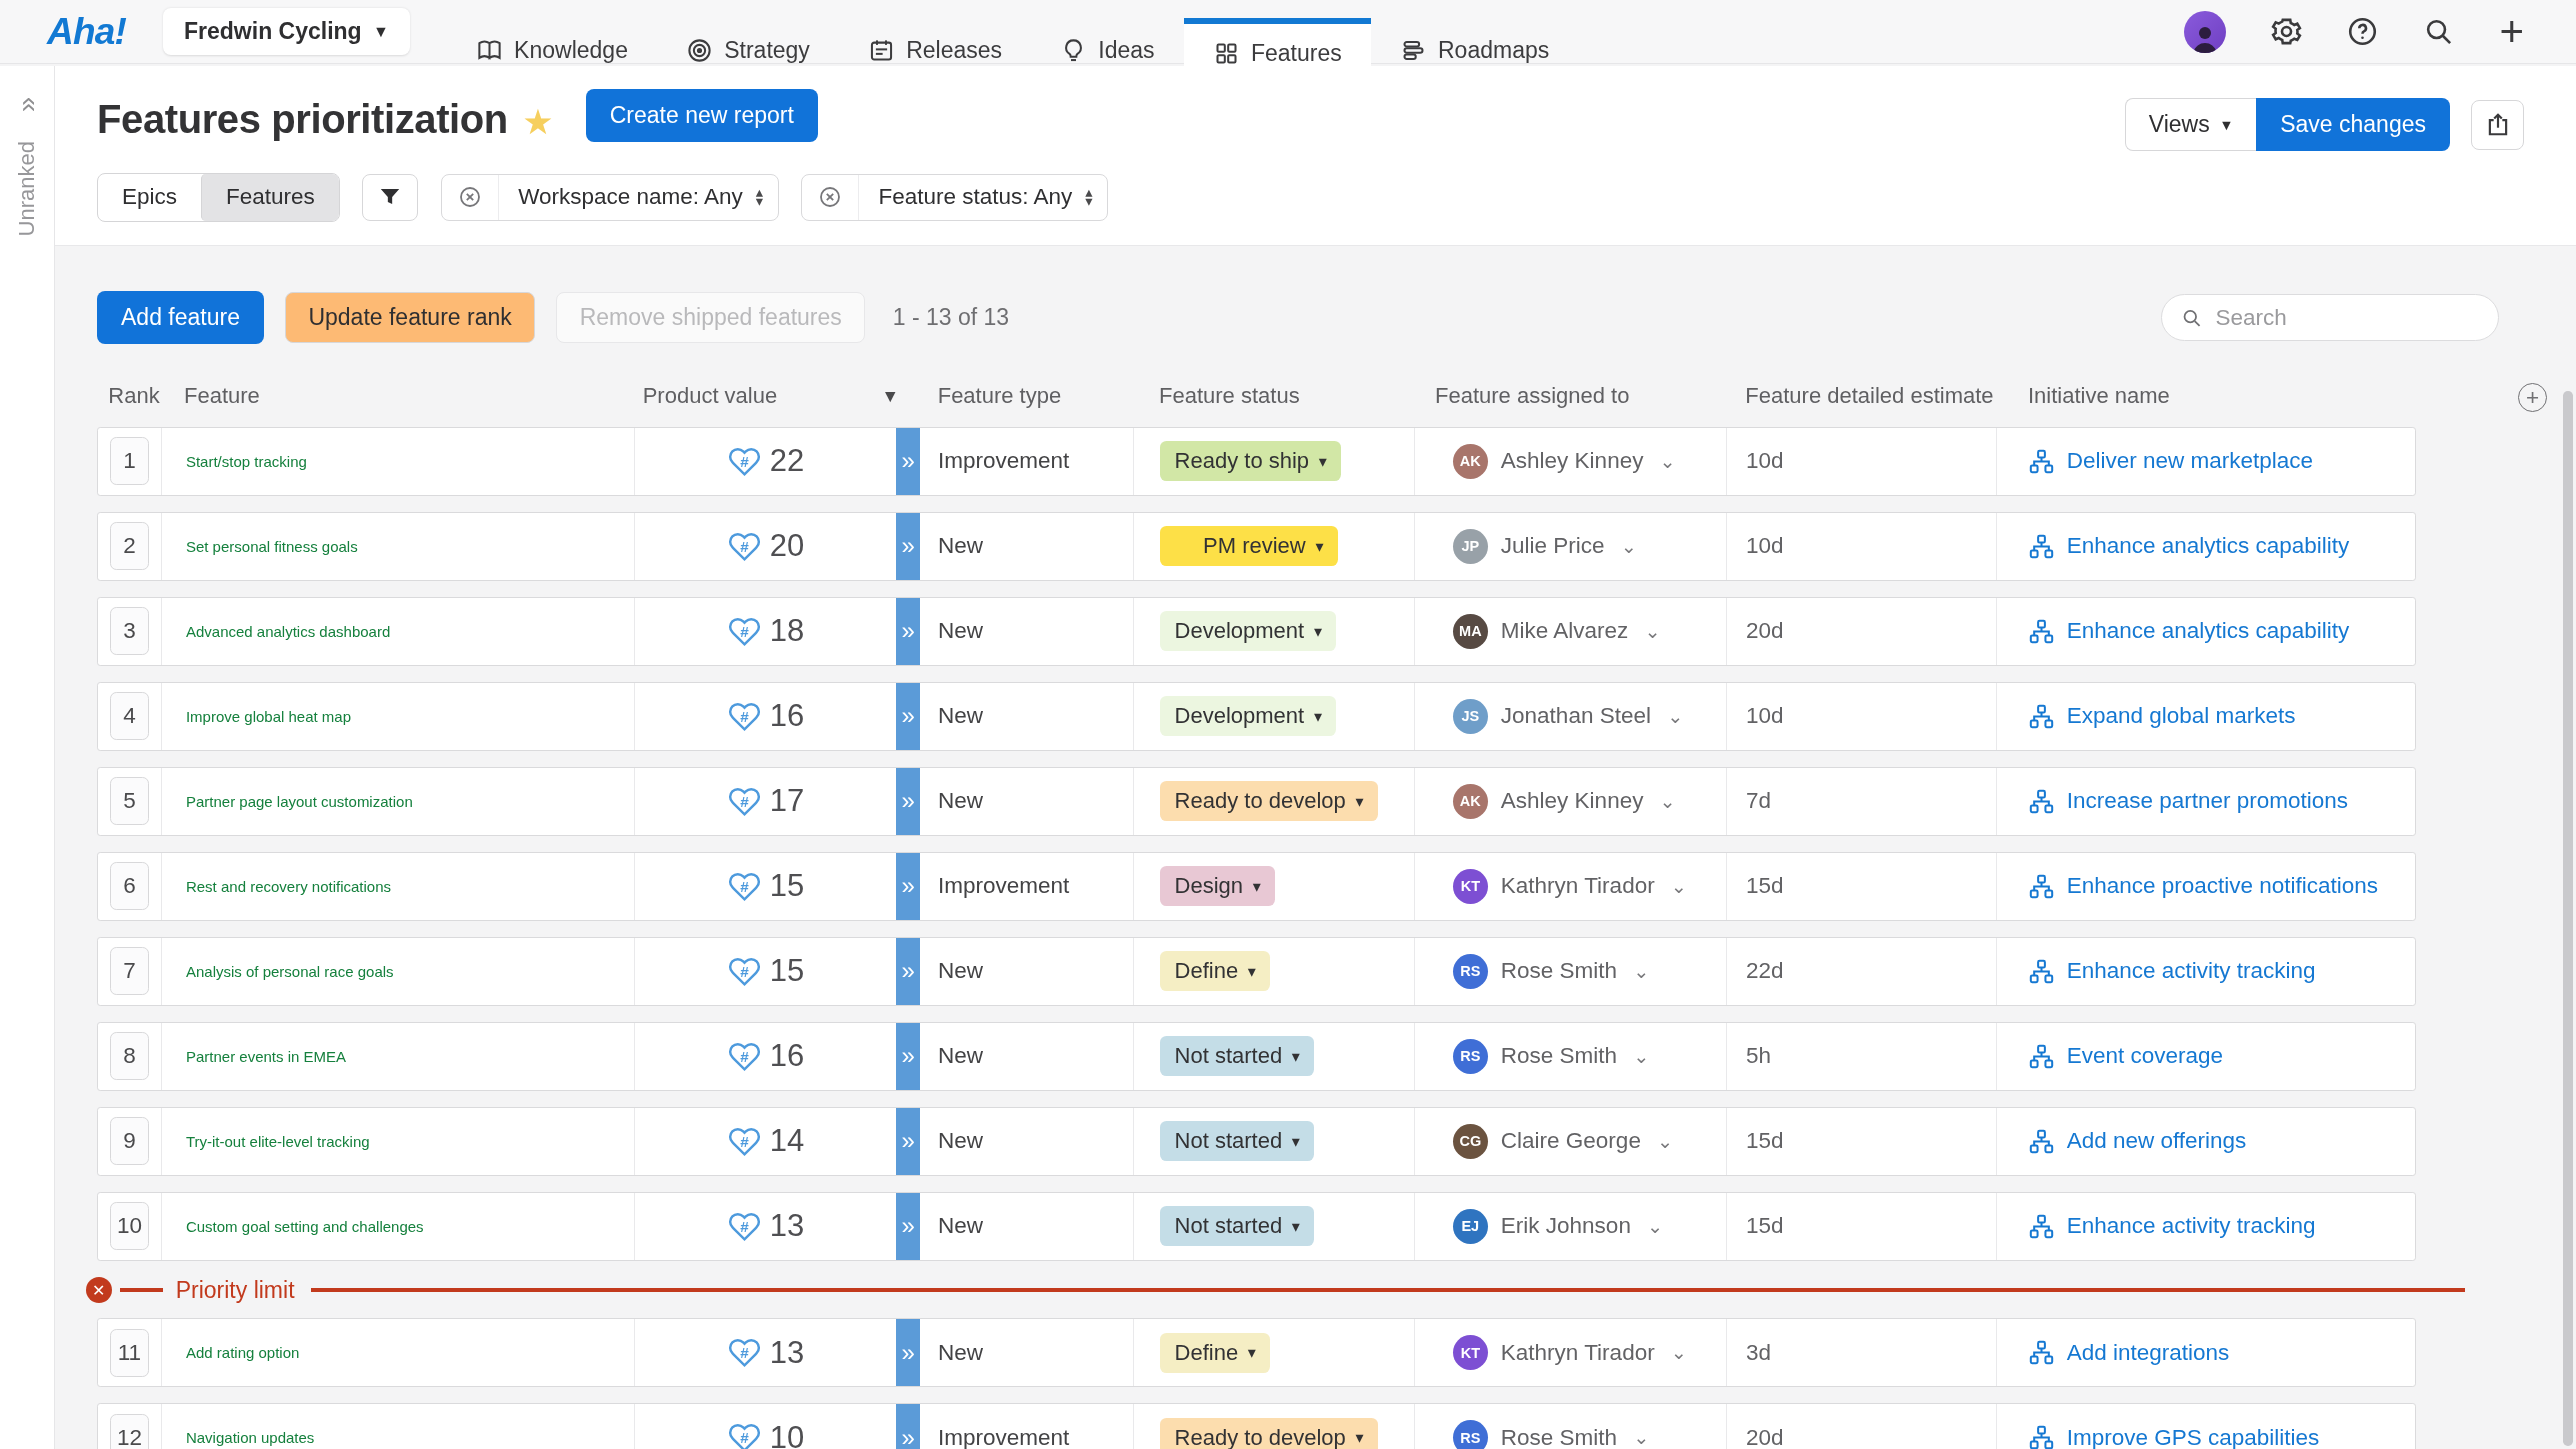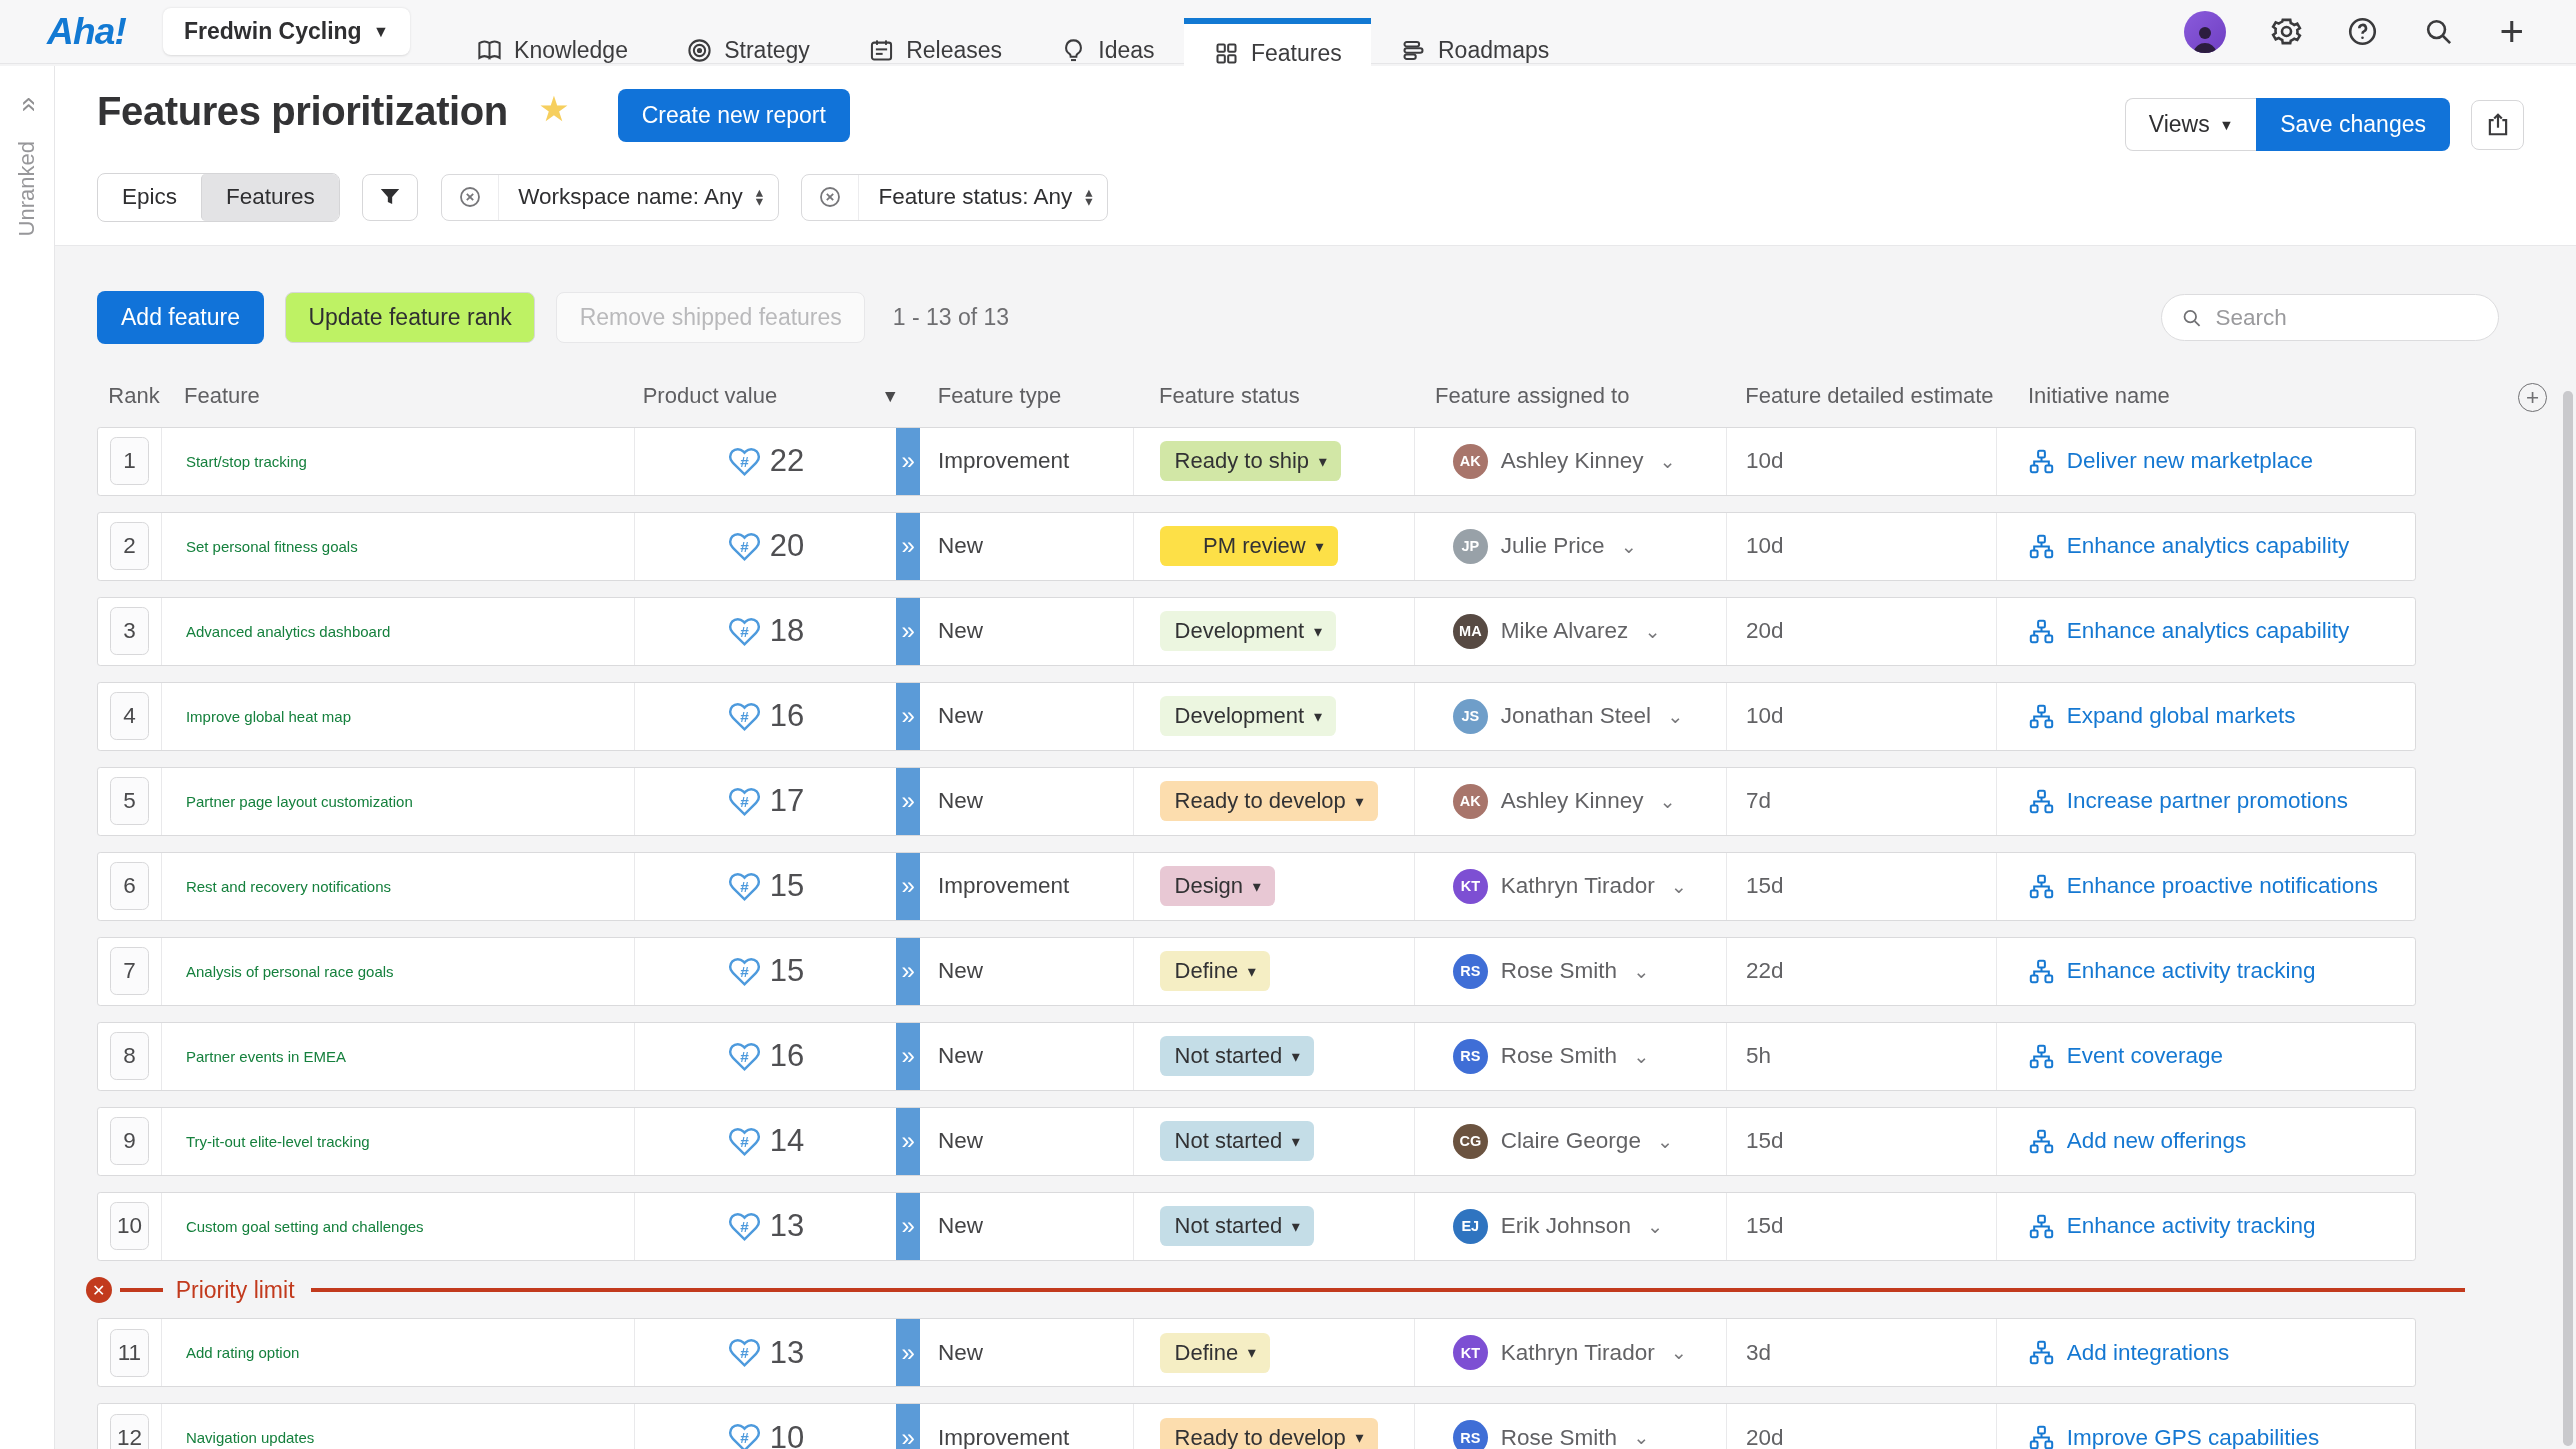--- a/index.html
+++ b/index.html
@@ -24,21 +24,21 @@
   .avatar-top svg { width:32px; height:32px; fill:#2c1d3f; stroke:none; }
   .plus-glyph { font-size:42px; font-weight:300; color:#3a3a3c; line-height:1; cursor:pointer; }
 
   
   .rail { position:absolute; top:66px; left:0; bottom:0; width:55px; background:#fff; border-right:1.6px solid #e6e6e8; z-index:5; }
   .rail-chev { display:block; text-align:center; margin-top:22.5px; font-size:27px; color:#8f8f91; transform:rotate(-90deg); cursor:pointer; }
   .rail-label { display:block; margin:21px auto 0; writing-mode:vertical-rl; transform:rotate(180deg); font-size:22px; color:#97979a; }
 
   
   .band { position:absolute; top:66px; left:55px; right:0; height:180px; background:#fff; border-bottom:1.6px solid #e8e8ea; padding:22.5px 0 0 42px; }
-  .title-row { display:flex; align-items:flex-start;gap:16px; }
+  .title-row { display:flex; align-items:flex-end; }
   .page-title { font-size:40px; font-weight:700; color:#333335; letter-spacing:-0.4px; }
   .star { font-size:35px; color:#f6cf5e; margin-left:14.5px; }
   .btn { border:none; cursor:pointer; font-family:inherit; }
   .btn-primary { background:#1173d9; color:#fff; font-size:23px; border-radius:8px; padding:13px 24px; }
   .create-btn { margin-left:32px; }
   .title-actions { position:absolute; right:52px; top:32px; display:flex; align-items:center; gap:21px; }
   .views-group { display:flex; }
   .views-btn { background:#fff; border:1.6px solid #d7d7d9; border-right:none; border-radius:8px 0 0 8px;
                font-size:23px; color:#2f2f31; padding:11.3px 22.5px; display:flex; align-items:center; gap:9.7px; cursor:pointer; }
   .save-btn { border-radius:0 8px 8px 0; }
@@ -54,21 +54,21 @@
   .funnel-btn svg { fill:#2f2f31; stroke:none; }
   .fpill { display:flex; align-items:center; background:#fff; border:1.6px solid #d9d9db; border-radius:8px; height:47px; cursor:pointer; }
   .fpill .fx { padding:0 16px; display:flex; align-items:center; border-right:1.6px solid #ececee; height:100%; }
   .fpill .fx svg { width:24px; height:24px; stroke:#77777a; fill:none; stroke-width:1.8; }
   .fpill .flabel { font-size:22.5px; color:#2f2f31; padding:0 13px 0 19.3px; }
   .updown { display:flex; flex-direction:column; line-height:.62; font-size:14.5px; color:#4a4a4c; padding-right:14.5px; }
 
   
   .content { position:absolute; top:248px; left:55px; right:0; bottom:0; padding:43px 0 0 42px; }
   .toolbar { display:flex; align-items:center; }
-  .btn-outline { background:#bef264; border:1.6px solid #d7d7d9; color:#2f2f31; font-size:23px; border-radius:8px; padding:11.3px 22.5px; }
+  .btn-outline { background:#fdba74; border:1.6px solid #d7d7d9; color:#2f2f31; font-size:23px; border-radius:8px; padding:11.3px 22.5px; }
   .btn-disabled { background:#fafafa; border:1.6px solid #e7e7e9; color:#b9b9bb; font-size:23px; border-radius:8px; padding:11.3px 22.5px; cursor:default; }
   .toolbar > * { margin-right:21px; }
   .count { font-size:23px; color:#6e6e71; margin-left:6.4px; }
   .search-pill { margin-left:auto; margin-right:77px; display:flex; align-items:center; gap:13px;
                  background:#fff; border:1.6px solid #dcdcde; border-radius:804px; width:338px; height:47px; padding:0 19.3px; }
   .search-pill svg { width:24px; height:24px; stroke:#707073; fill:none; stroke-width:2; }
   .search-pill input { border:none; outline:none; font-size:22.5px; color:#3c3c3e; width:100%; font-family:inherit; background:transparent; }
   .search-pill input::placeholder { color:#9a9a9d; }
 
   

